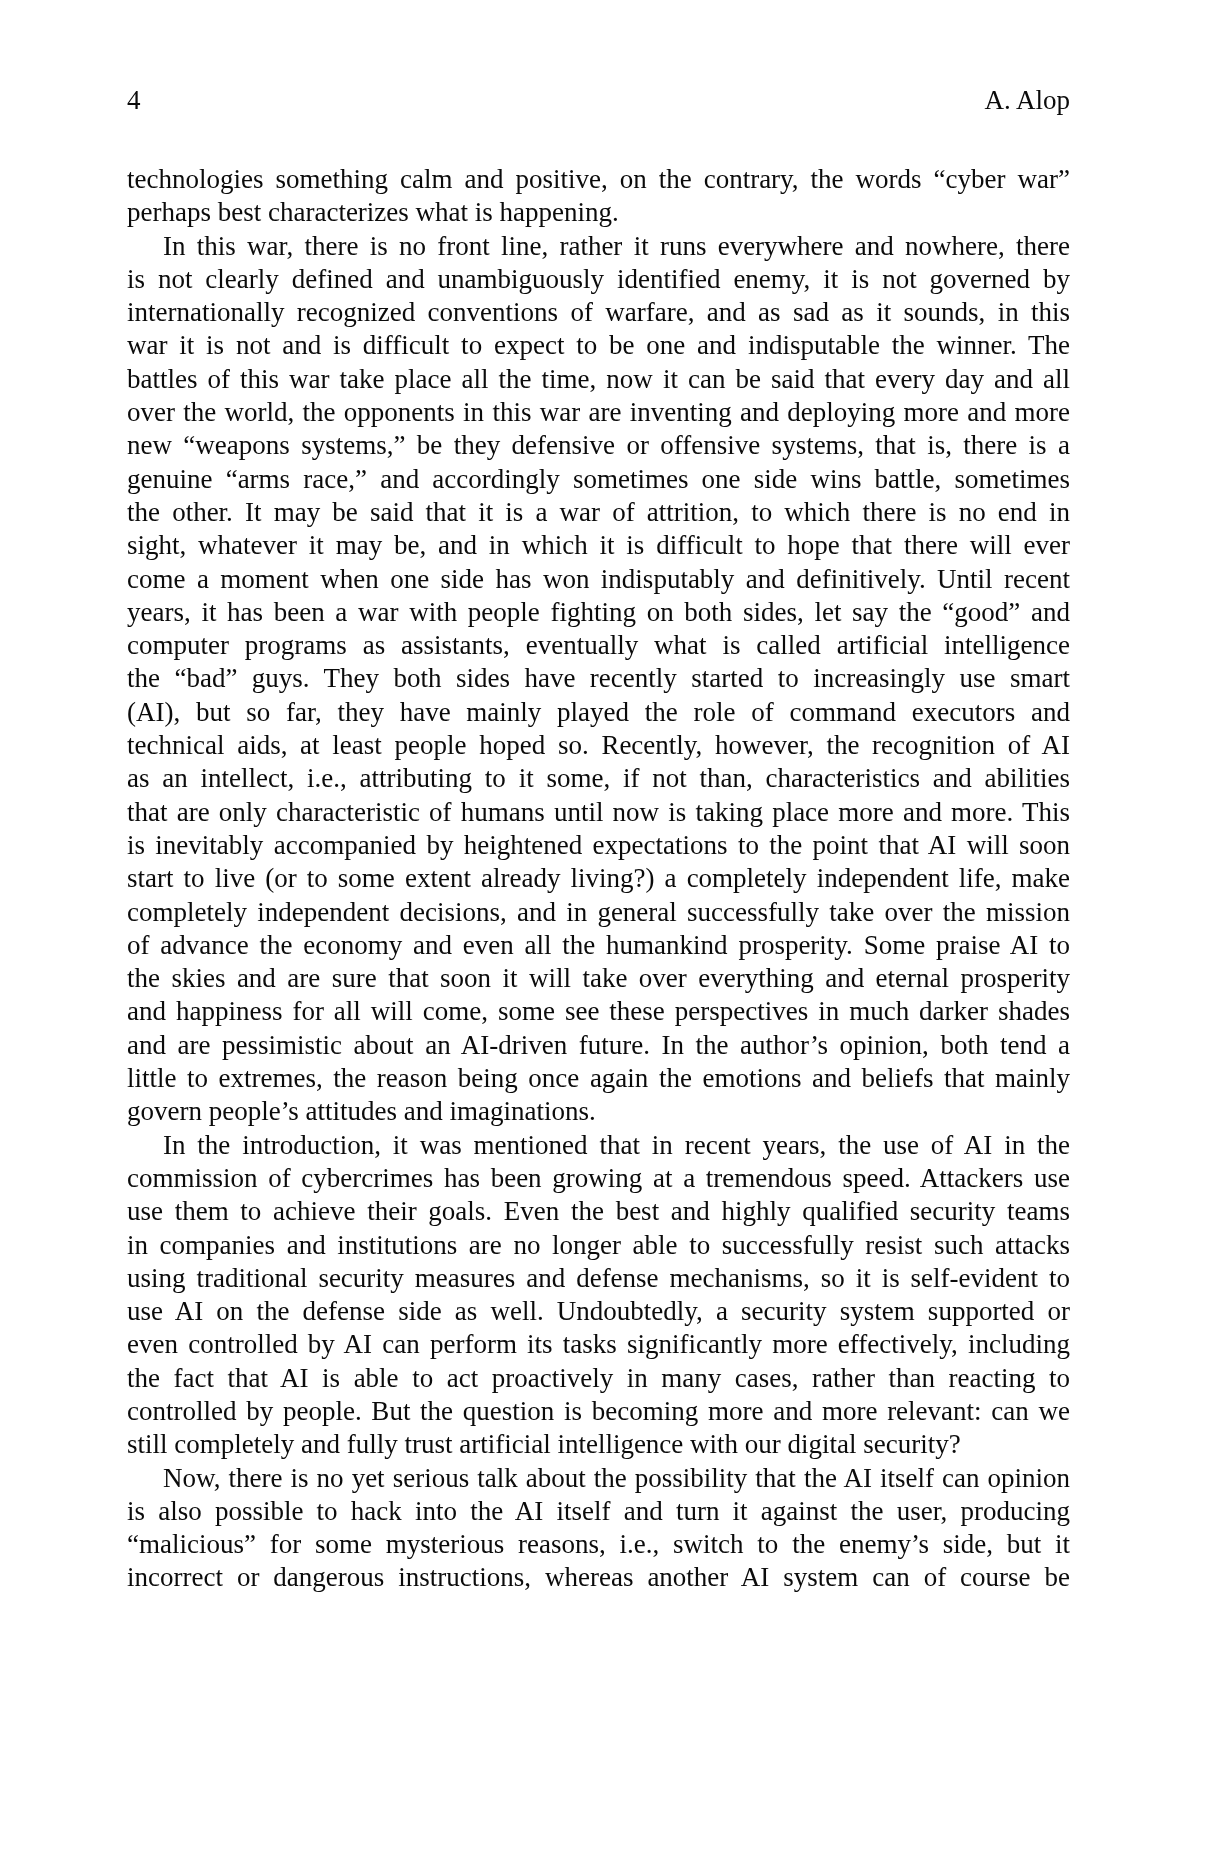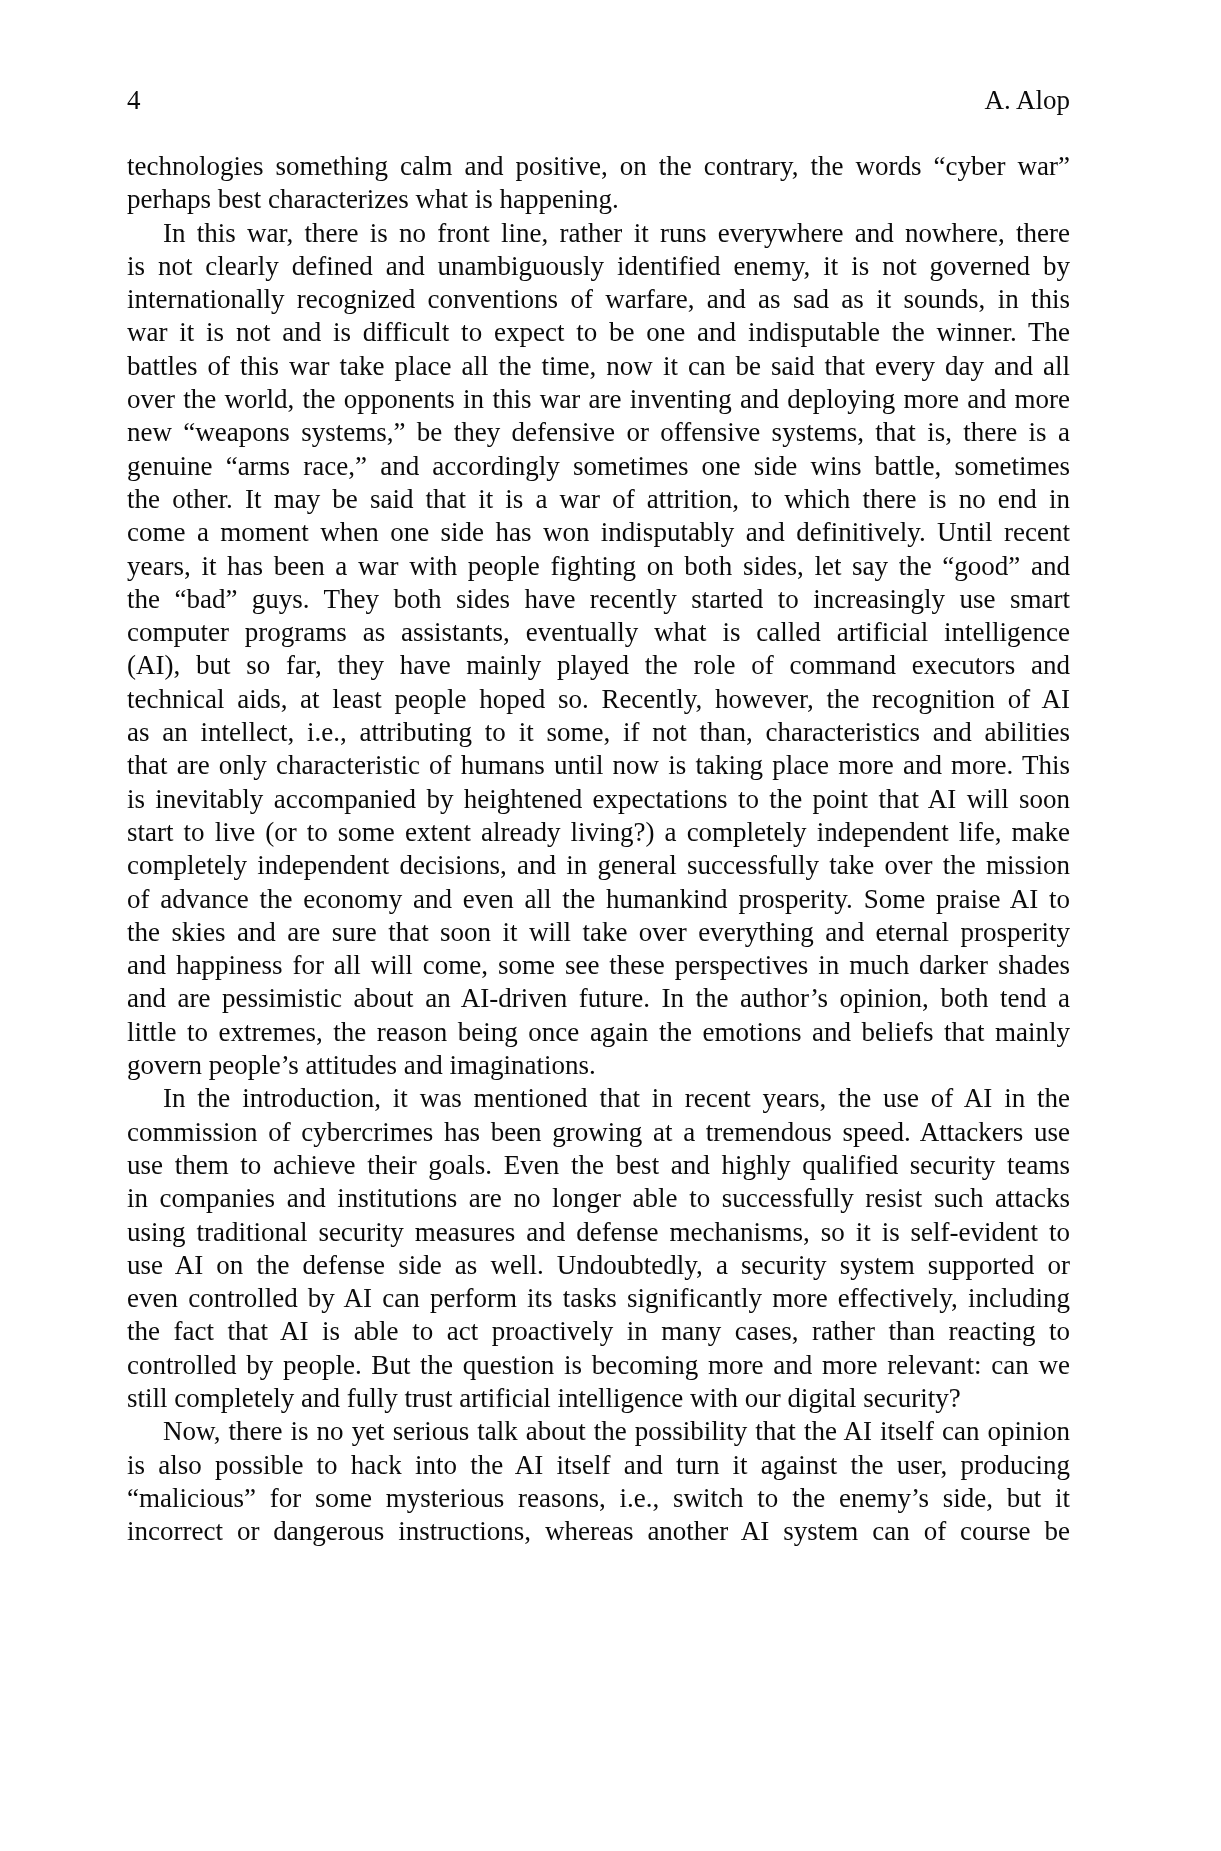--- a/index.html
+++ b/index.html
@@ -22,21 +22,21 @@
     top: 84px;
     width: 943px;
     display: flex;
     justify-content: space-between;
     font-size: 27px;
     line-height: 33px;
   }
   .body-text {
     position: absolute;
     left: 127px;
-    top: 150px;
+    top: 163px;
     width: 943px;
     font-size: 27px;
   }
   .line {
     height: 33.3px;
     line-height: 33.3px;
     overflow: hidden;
     white-space: normal;
   }
   .line.j {
@@ -60,24 +60,25 @@
       <div class="line">perhaps best characterizes what is happening.</div>
       <div class="line j indent">In this war, there is no front line, rather it runs everywhere and nowhere, there</div>
       <div class="line j">is not clearly defined and unambiguously identified enemy, it is not governed by</div>
       <div class="line j">internationally recognized conventions of warfare, and as sad as it sounds, in this</div>
       <div class="line j">war it is not and is difficult to expect to be one and indisputable the winner. The</div>
       <div class="line j">battles of this war take place all the time, now it can be said that every day and all</div>
       <div class="line j">over the world, the opponents in this war are inventing and deploying more and more</div>
       <div class="line j">new “weapons systems,” be they defensive or offensive systems, that is, there is a</div>
       <div class="line j">genuine “arms race,” and accordingly sometimes one side wins battle, sometimes</div>
       <div class="line j">the other. It may be said that it is a war of attrition, to which there is no end in</div>
+      <div class="line j">sight, whatever it may be, and in which it is difficult to hope that there will ever</div>
       <div class="line j">come a moment when one side has won indisputably and definitively. Until recent</div>
       <div class="line j">years, it has been a war with people fighting on both sides, let say the “good” and</div>
+      <div class="line j">computer programs as assistants, eventually what is called artificial intelligence</div>
       <div class="line j">the “bad” guys. They both sides have recently started to increasingly use smart</div>
-      <div class="line j">computer programs as assistants, eventually what is called artificial intelligence</div>
       <div class="line j">(AI), but so far, they have mainly played the role of command executors and</div>
       <div class="line j">technical aids, at least people hoped so. Recently, however, the recognition of AI</div>
       <div class="line j">as an intellect, i.e., attributing to it some, if not than, characteristics and abilities</div>
       <div class="line j">that are only characteristic of humans until now is taking place more and more. This</div>
       <div class="line j">is inevitably accompanied by heightened expectations to the point that AI will soon</div>
       <div class="line j">start to live (or to some extent already living?) a completely independent life, make</div>
       <div class="line j">completely independent decisions, and in general successfully take over the mission</div>
       <div class="line j">of advance the economy and even all the humankind prosperity. Some praise AI to</div>
       <div class="line j">the skies and are sure that soon it will take over everything and eternal prosperity</div>
       <div class="line j">and happiness for all will come, some see these perspectives in much darker shades</div>

